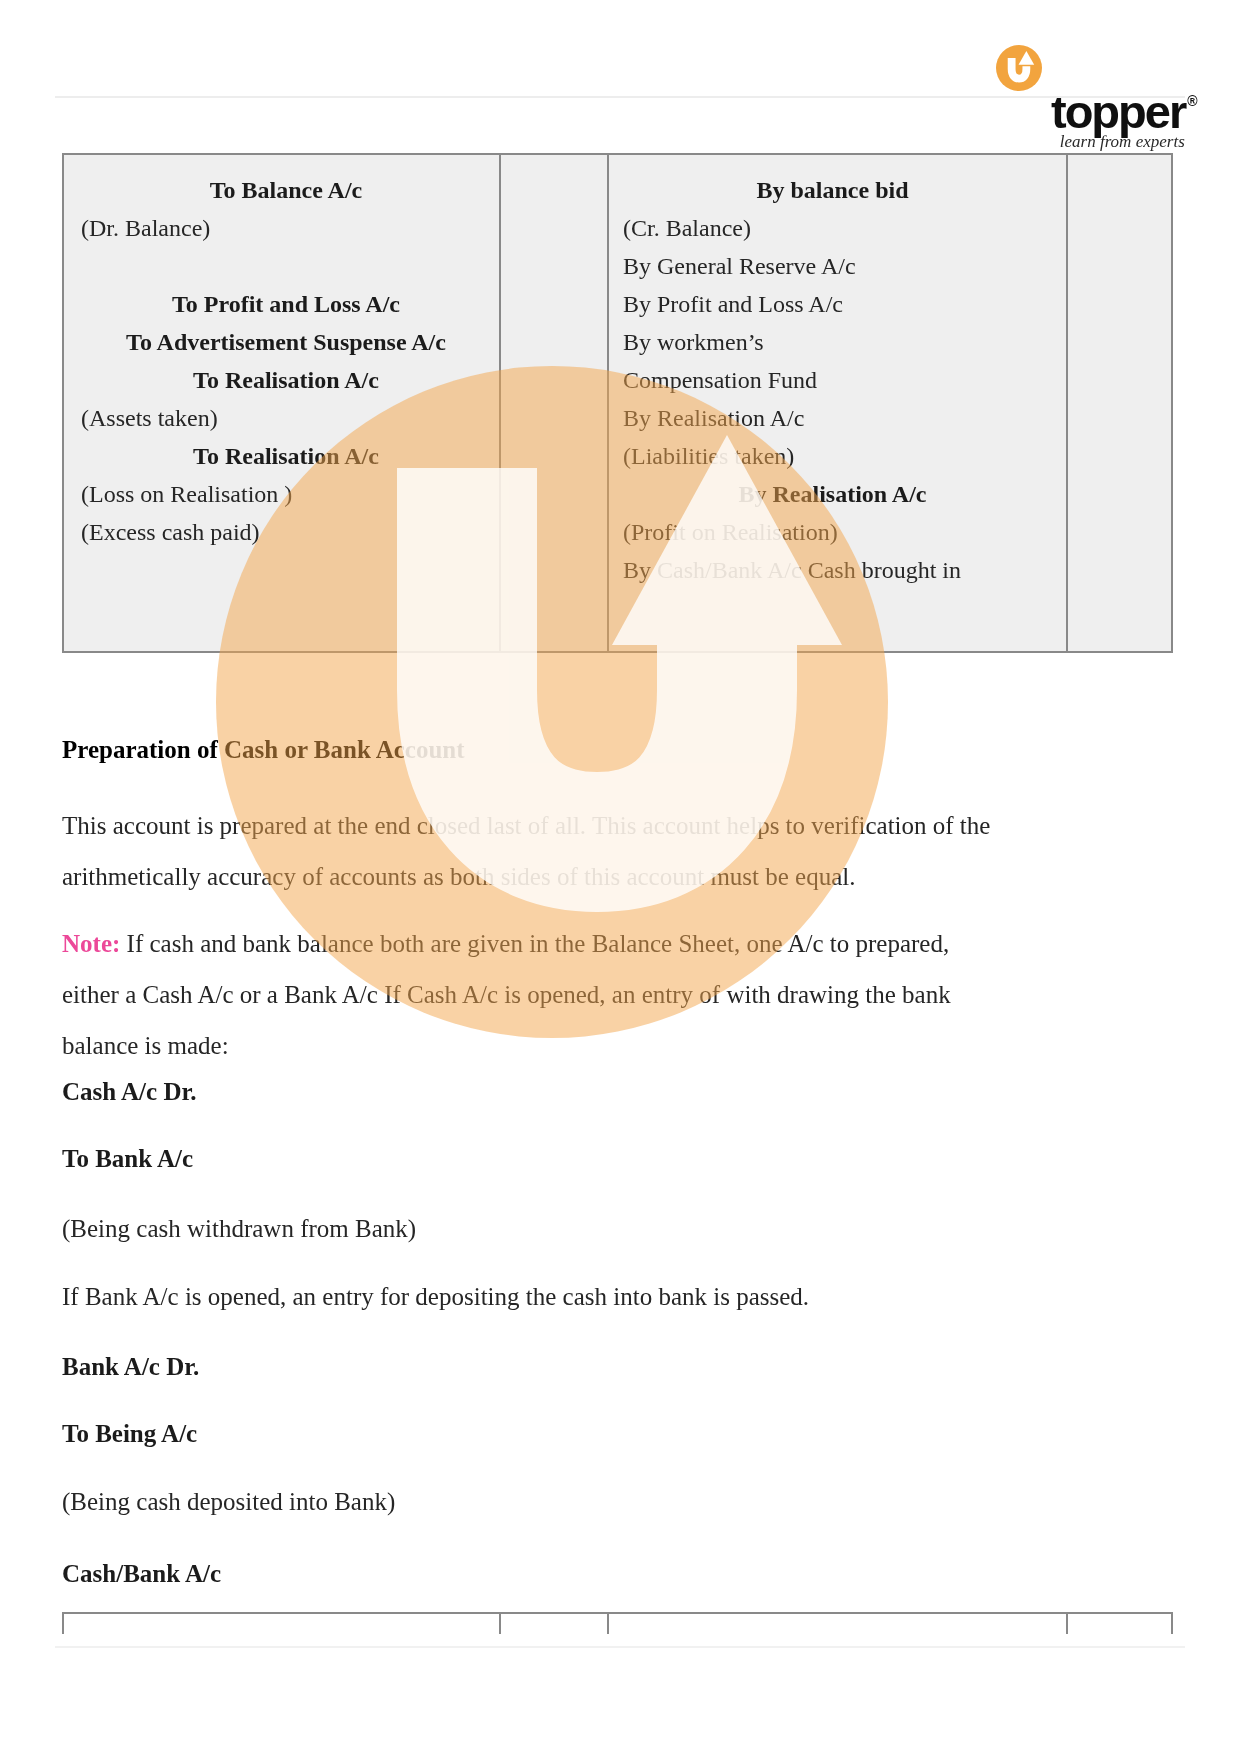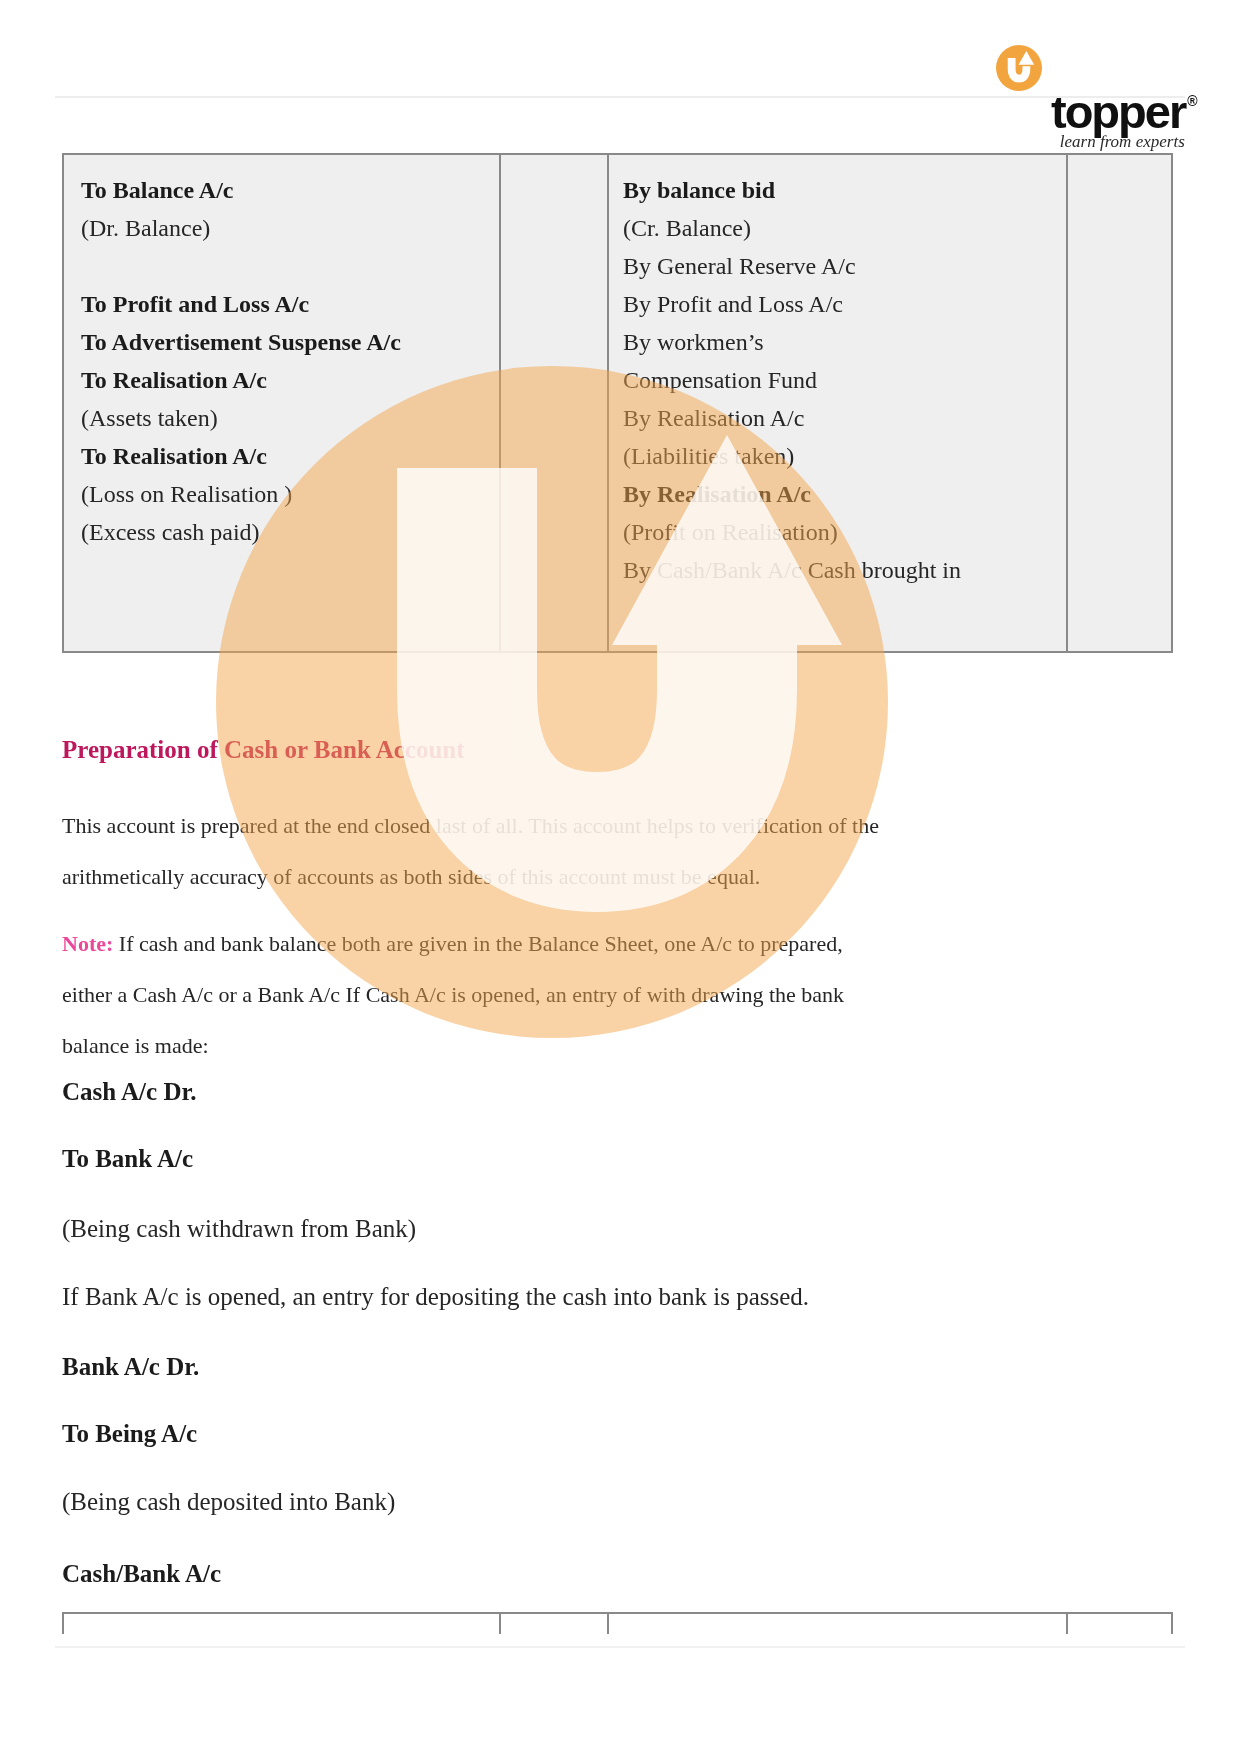--- a/index.html
+++ b/index.html
@@ -35,25 +35,25 @@
     left:62px; top:153px; width:1111px; height:500px;
     display:grid; grid-template-columns:435px 108px 459px 105px;
     background:#efefef; border:2px solid #898989; box-sizing:border-box;
     z-index:1;
   }
   .lcol { box-sizing:border-box; }
   .lcol.bordered { border-left:2px solid #898989; }
   .col-debit  { padding:16px 8px 0 17px; }
   .col-credit { padding:16px 24px 0 14px; }
   .trow { font-size:24px; line-height:38px; min-height:38px; white-space:nowrap; color:#262626; }
-  .trow.bold { font-weight:bold; color:#1b1b1b; }
+  .trow.bold { font-weight:bold; color:#1b1b1b;text-align:center; }
 
   
-  .heading { left:62px; top:736px; font-size:25px; font-weight:bold; color:#be185d; white-space:nowrap; }
-  .para { left:62px; width:1125px; font-size:22px; line-height:51px; color:#262626; }
+  .heading { left:62px; top:736px; font-size:25px; font-weight:bold; color:#000000; white-space:nowrap; }
+  .para { left:62px; width:1125px; font-size:25px; line-height:51px; color:#262626; }
   .para-1 { top:800px; }
   .para-note { top:918px; }
   .note-label { font-weight:bold; color:#ec4899; }
   .tline { left:62px; font-size:25px; line-height:34px; white-space:nowrap; color:#262626; }
   .tline.bold { font-weight:bold; color:#1b1b1b; }
 
   
   .stub-table { left:62px; top:1612px; width:1111px; height:22px; border-top:2px solid #898989; box-sizing:border-box; }
   .stub-v { position:absolute; top:0; width:2px; height:20px; background:#898989; }
   .faint-rule { left:55px; top:1646px; width:1130px; height:2px; background:#f1f1f1; }

